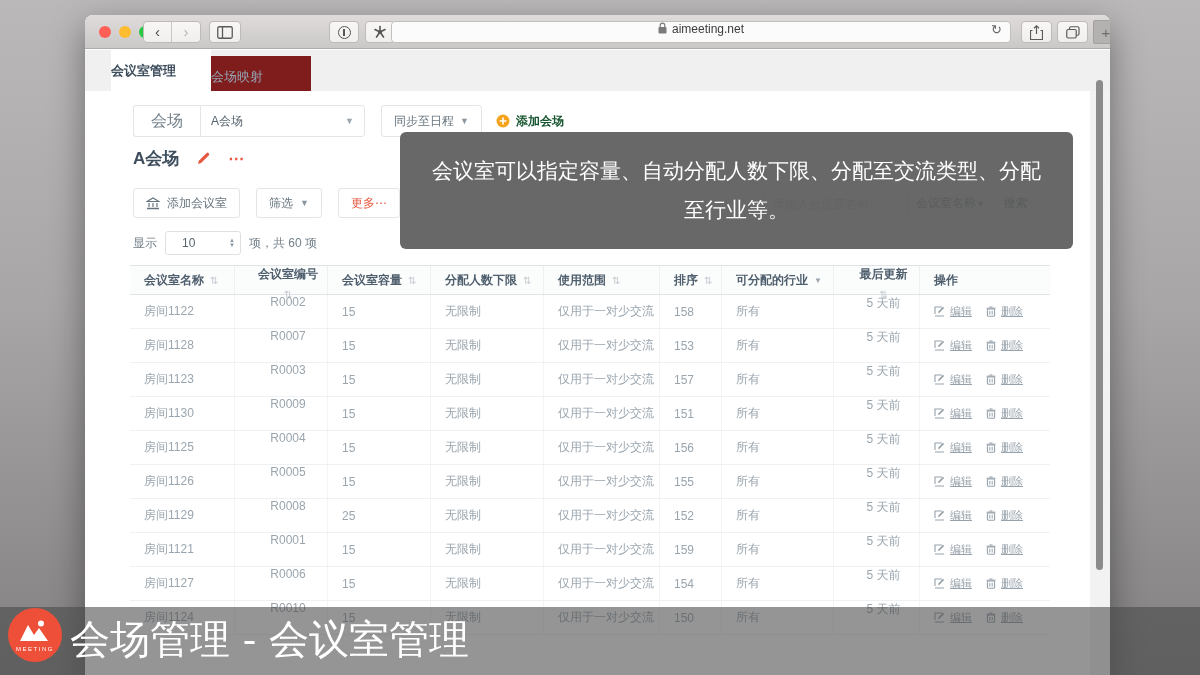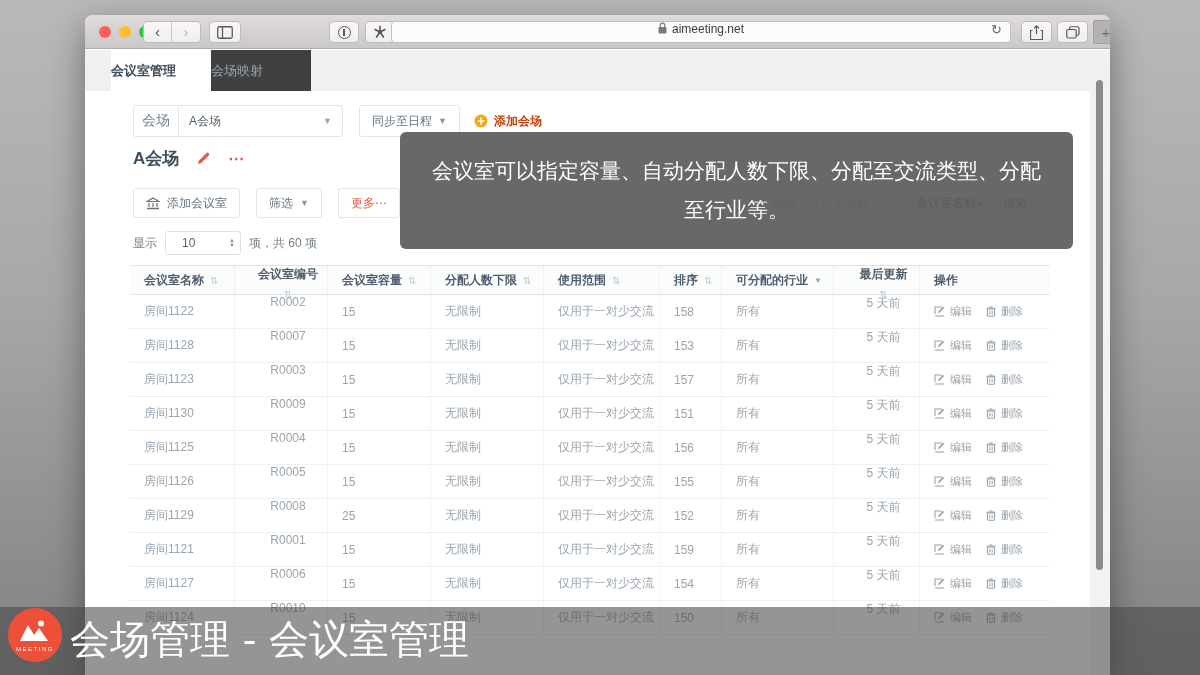--- a/index.html
+++ b/index.html
@@ -37,28 +37,28 @@
   .tabs-btn { left:972px; width:31px; }
   .newtab-btn { left:1008px; width:26px; top:5px; height:24px; background:#b4b2b1;
     border:1px solid #a3a1a0; border-radius:2px; color:#6d6d6d; font-size:15px; }
 
   
   .page { position:absolute; top:35px; left:0; right:0; bottom:0; background:#fff; }
   .tabstrip { position:relative; height:41px; background:#f0f0f0; }
   .ptab { position:absolute; top:0; height:41px; display:flex; align-items:center; justify-content:flex-start;
     font-size:13px; cursor:default; }
   .ptab-active { left:26px; width:100px; background:#fff; color:#3d4d5c; font-weight:bold; }
-  .ptab-inactive { left:126px; width:100px; background:#404040; color:#94a3b2; }
+  .ptab-inactive { left:126px; width:100px; background:#7f1d1d; color:#94a3b2;margin-top:6px; }
 
   .content { position:absolute; top:41px; left:0; right:0; bottom:0; background:#fff; }
 
   
   .venue-bar { position:absolute; top:14px; left:48px; display:flex; align-items:center; height:32px; }
-  .vb-label { height:32px; padding:0 8px; border:1px solid #e2e5e8; border-right:none;
-    border-radius:3px 0 0 3px; display:flex; align-items:center; font-size:14px; color:#74828c; }
+  .vb-label { height:32px; padding:0 17px; border:1px solid #e2e5e8; border-right:none;
+    border-radius:3px 0 0 3px; display:flex; align-items:center; font-size:16px; color:#74828c; }
   .vb-select { height:32px; width:165px; border:1px solid #e2e5e8; border-radius:0 3px 3px 0;
     display:flex; align-items:center; padding:0 10px; font-size:12px; color:#55636e; position:relative; }
   .vb-select .caret { position:absolute; right:10px; color:#9aa5ad; font-size:9px; }
   .sync-btn { margin-left:16px; height:32px; padding:0 12px; border:1px solid #e2e5e8; border-radius:3px;
     display:flex; align-items:center; gap:6px; font-size:12px; color:#66747e; }
   .sync-btn .caret { font-size:9px; color:#8a97a0; }
   .addvenue { margin-left:14px; display:flex; align-items:center; gap:6px; font-size:12px; font-weight:bold; }
 
   
   .sec-head { position:absolute; top:56px; left:48px; display:flex; align-items:center; gap:16px; }
@@ -107,21 +107,21 @@
     height:100%; border-right:1px solid #eef1f3; }
   .th:last-child { border-right:none; }
   .th .sort { color:#c3cad0; font-size:10px; font-weight:normal; }
   .th .sort-down { color:#9aa5ad; font-size:8px; }
   .tr { display:flex; height:34px; border-bottom:1px solid #eef0f2; align-items:center; background:#fff; }
   .td { padding-left:14px; color:#9aa5ae; height:100%; display:flex; align-items:center;
     border-right:1px solid #f2f4f6; overflow:hidden; white-space:nowrap; }
   .td:last-child { border-right:none; }
   .c0{width:105px;} .c1{width:93px;flex-direction:column;} .c2{width:103px;} .c3{width:113px;} .c4{width:116px;}
   .c5{width:62px;} .c6{width:112px;} .c7{width:86px;flex-direction:column;} .c8{width:130px;}
-  .row-act { display:flex; align-items:center; gap:5px; color:#98a2ab; font-size:11px; }
+  .row-act { display:flex; align-items:center; gap:5px; color:#98a2ab; font-size:11px;text-decoration:underline; }
   .row-act + .row-act { margin-left:14px; }
   .row-act svg { flex:none; }
 
   
   .scroll-track { position:absolute; top:0; bottom:0; right:0; width:20px; background:#f3f2f3; }
   .scrollbar { position:absolute; top:65px; right:7px; width:7px; height:490px;
     background:#8b8b8b; border-radius:4px; z-index:6; }
 
   
   .caption-band { position:absolute; left:0; right:0; top:607px; height:68px;
@@ -211,21 +211,21 @@
       <div class="venue-bar">
         <div class="vb-label">会场</div>
         <div class="vb-select">
           <span>A会场</span>
           <span class="caret">▼</span>
         </div>
         <div class="sync-btn">
           <span>同步至日程</span>
           <span class="caret">▼</span>
         </div>
-        <div class="addvenue" id="addvenue" style="color: #c2410c;">
+        <div class="addvenue" id="addvenue" style="color: #14532d;">
           <svg class="icon-svg" width="14" height="14" viewBox="0 0 14 14">
               <circle cx="7" cy="7" r="6.5" fill="#f5a31d"></circle>
               <line x1="7" y1="3.6" x2="7" y2="10.4" stroke="#fff" stroke-width="1.6"></line>
               <line x1="3.6" y1="7" x2="10.4" y2="7" stroke="#fff" stroke-width="1.6"></line>
             </svg>
           <span>添加会场</span>
         </div>
       </div>
 
       <div class="sec-head">

